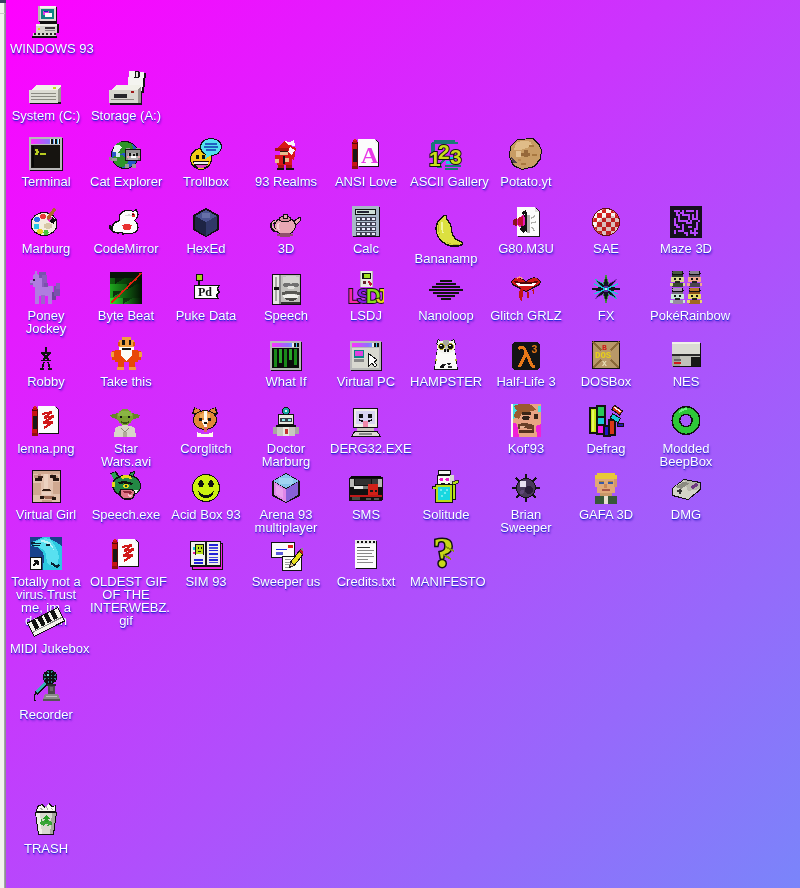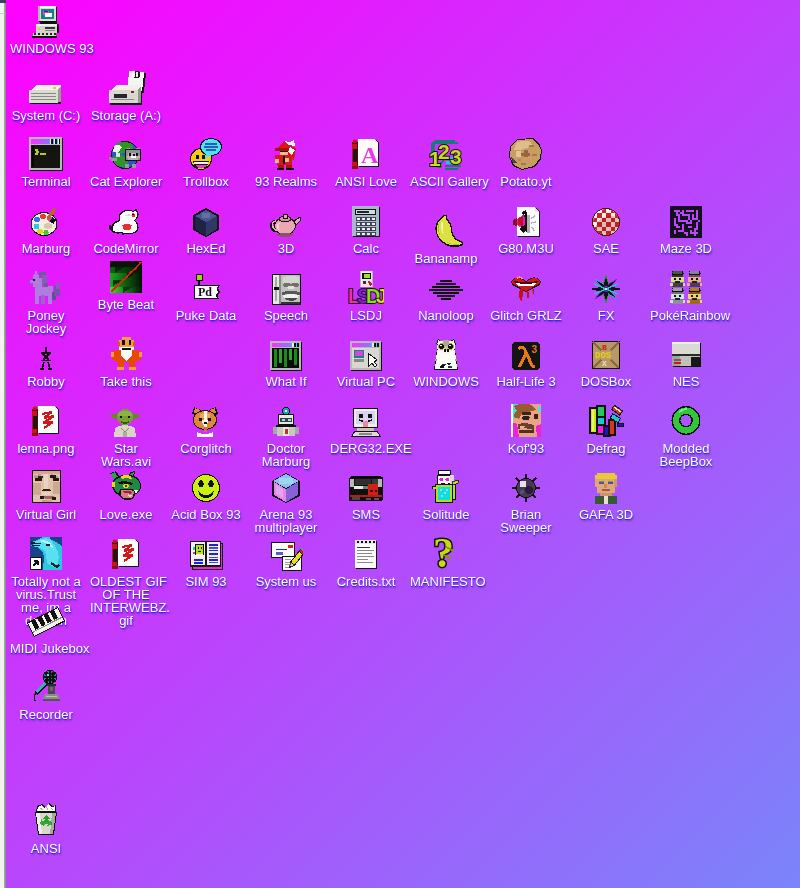--- a/index.html
+++ b/index.html
@@ -451,21 +451,21 @@
 <polygon points="6,4 8,-1 10,4" fill="#b07ce0"></polygon>
 <rect x="11" y="1" width="7" height="6" fill="#7a52ac"></rect>
 <rect x="14" y="4" width="5" height="12" fill="#8a5cbc"></rect>
 <rect x="16" y="12" width="4" height="4" fill="#7a52ac"></rect>
 <rect x="5" y="8" width="2.4" height="2.4" fill="#2a1a3a"></rect>
 <rect x="2" y="12" width="3" height="2" fill="#8a5cbc"></rect>
 </svg>
       </div>
       <div class="l">Poney<br>Jockey</div>
     </div>
-<div class="c" style="left:90px;top:262px">
+<div class="c" style="left:90px;top:273px">
       <div class="i">
         <svg width="34" height="34" viewBox="0 0 34 34" shape-rendering="crispEdges">
 <defs>
 <linearGradient id="bb1" x1="0" y1="0" x2="1" y2="0">
               <stop offset="0" stop-color="#2ee82e"></stop>
               <stop offset="1" stop-color="#041004"></stop>
             </linearGradient>
 <linearGradient id="bb2" x1="0" y1="0" x2="1" y2="0">
               <stop offset="0" stop-color="#1da81d"></stop>
               <stop offset="1" stop-color="#031003"></stop>
@@ -756,21 +756,21 @@
 <rect x="15.5" y="9" width="3" height="5" fill="#c0c0b8"></rect>
 <rect x="14.5" y="12" width="2" height="2.6" fill="#111"></rect>
 <rect x="17.5" y="12" width="2" height="2.6" fill="#111"></rect>
 <path d="M13 27 Q15 29 17 27 M18 26 Q20 28 22 26" stroke="#222" stroke-width="1.3" fill="none"></path>
 <ellipse cx="13" cy="30" rx="2.6" ry="1.6" fill="#111"></ellipse>
 <ellipse cx="21" cy="30" rx="2.2" ry="1.4" fill="#333"></ellipse>
 <rect x="6" y="22" width="2" height="2" fill="#b8b028"></rect>
 <rect x="26" y="22" width="2" height="2" fill="#b8b028"></rect>
 </svg>
       </div>
-      <div class="l">WINDOWS</div>
+      <div class="l">HAMPSTER</div>
     </div>
 <div class="c" style="left:490px;top:339px">
       <div class="i">
         <svg width="30" height="30" viewBox="0 0 30 30" shape-rendering="crispEdges">
 <rect x="1" y="1" width="28" height="28" rx="4" fill="#141414"></rect>
 <path d="M7.5 7.5 Q11 4.5 13.8 8.5 L20.5 23.5 Q21.8 26 24 24.8" stroke="#e87818" stroke-width="3.1" fill="none"></path>
 <path d="M15.5 12 L8 26" stroke="#e87818" stroke-width="3.1" fill="none"></path>
 <text x="20.5" y="11.5" font-family="Liberation Sans,sans-serif" font-size="10.5" font-weight="bold" fill="#e87818">3</text>
 </svg>
       </div>
@@ -994,21 +994,21 @@
 <path d="M10 12 Q18 10 25 13 L24 15 Q17 12.5 11 14 Z" fill="#111"></path>
 <ellipse cx="18" cy="16" rx="3" ry="2.4" fill="#e8d818"></ellipse>
 <ellipse cx="18" cy="16" rx="1.3" ry="1" fill="#1a4a28"></ellipse>
 <path d="M12 19 Q20 18 28 20 L26 28 Q19 32 13 28 Q10 24 12 19Z" fill="#111"></path>
 <path d="M13 20 Q20 19 26 21 L25 27 Q19 30 14 27 Q12 23 13 20Z" fill="#e07888"></path>
 <path d="M15 21 Q20 20 24 22 L23 24 Q18 22.5 16 23 Z" fill="#902838"></path>
 <path d="M20 24 Q22 26 24 25 L23 27 Q21 27 20 26Z" fill="#f8c8d0"></path>
 <polygon points="26,20 30,20 28,24" fill="#f8f8f8"></polygon>
 </svg>
       </div>
-      <div class="l">Love.exe</div>
+      <div class="l">Speech.exe</div>
     </div>
 <div class="c" style="left:170px;top:472px">
       <div class="i">
         <svg width="32" height="32" viewBox="0 0 32 32" shape-rendering="crispEdges">
 <circle cx="16" cy="16" r="14" fill="#111"></circle>
 <circle cx="16" cy="16" r="13" fill="#ccf010"></circle>
 <ellipse cx="11" cy="12" rx="2.6" ry="3.6" fill="#111"></ellipse>
 <ellipse cx="21" cy="12" rx="2.6" ry="3.6" fill="#111"></ellipse>
 <path d="M8 19 Q16 27 24 19 L22 24 Q16 28 10 24 Z" fill="#111"></path>
 </svg>
@@ -1109,20 +1109,35 @@
 <rect x="8" y="8.5" width="5" height="1.4" fill="#b08838"></rect>
 <rect x="17" y="8.5" width="5" height="1.4" fill="#b08838"></rect>
 <rect x="13" y="12" width="3" height="4" fill="#c88858"></rect>
 <rect x="11" y="17" width="8" height="2" fill="#a85848"></rect>
 <rect x="9" y="21" width="12" height="3" fill="#c89868"></rect>
 <rect x="4" y="24" width="22" height="8" fill="#385838"></rect>
 <rect x="13" y="24" width="4" height="8" fill="#e8e0d0"></rect>
 </svg>
       </div>
       <div class="l">GAFA 3D</div>
+    </div>
+<div class="c" style="left:650px;top:472px">
+      <div class="i">
+        <svg width="36" height="28" viewBox="0 0 36 28" shape-rendering="crispEdges">
+<polygon points="4,12 16,3 33,6 33,14 20,24 4,20" fill="#111"></polygon>
+<polygon points="5,12 16,4 32,7 32,13 20,23 5,19" fill="#d4d4c8"></polygon>
+<polygon points="16,4 32,7 32,13 20,15" fill="#b8b8ac"></polygon>
+<polygon points="7,11 15,6 22,7 13,13" fill="#8a8a80"></polygon>
+<circle cx="25" cy="11" r="1.8" fill="#703880"></circle>
+<circle cx="28" cy="9" r="1.8" fill="#703880"></circle>
+<rect x="9" y="14" width="5" height="2" fill="#333"></rect>
+<rect x="10.5" y="12.5" width="2" height="5" fill="#333"></rect>
+</svg>
+      </div>
+      <div class="l">DMG</div>
     </div>
 <div class="c" style="left:10px;top:539px">
       <div class="i">
         <svg width="34" height="34" viewBox="0 0 34 34" shape-rendering="crispEdges">
 <rect x="1" y="0" width="32" height="33" fill="#18428c"></rect>
 <path d="M33 33 L33 10 Q28 4 20 2 Q26 0 14 0 L6 4 L1 5 L5 7 L1 9 L8 10 Q14 13 15 20 L14 33 Z" fill="#2cc8e0"></path>
 <path d="M20 2 Q14 0 8 4 L3 5 L6 7 L3 9 L9 10 Q16 12 17 18 L18 26 Q22 30 28 30 L30 20 Q28 8 20 2Z" fill="#58e0f0"></path>
 <path d="M10 4 Q16 2 20 5 Q24 8 25 14 Q22 8 17 6 Q13 5 10 4Z" fill="#b8f4f8"></path>
 <path d="M2 6 L12 6.5 M3 8.5 L11 8.5" stroke="#0a2030" stroke-width="1.4"></path>
 <rect x="17" y="6.5" width="4" height="2.4" fill="#0a2030"></rect>
@@ -1200,21 +1215,21 @@
 <rect x="26" y="20" width="4" height="1.2" fill="#999"></rect>
 <g transform="rotate(38 25 22)">
 <rect x="23" y="11" width="5" height="14" fill="#e8e018" stroke="#111" stroke-width="1"></rect>
 <rect x="23" y="8.5" width="5" height="3" fill="#c02020" stroke="#111" stroke-width="0.8"></rect>
 <rect x="23" y="6.5" width="5" height="2.4" fill="#888"></rect>
 <polygon points="23,25 28,25 25.5,30" fill="#e8c888" stroke="#111" stroke-width="0.8"></polygon>
 <polygon points="24.8,28 26.2,28 25.5,30" fill="#111"></polygon>
 </g>
 </svg>
       </div>
-      <div class="l">System us</div>
+      <div class="l">Sweeper us</div>
     </div>
 <div class="c" style="left:330px;top:539px">
       <div class="i">
         <svg width="30" height="32" viewBox="0 0 30 32" shape-rendering="crispEdges">
 <rect x="5" y="2" width="21" height="28" fill="#111"></rect>
 <rect x="4" y="1" width="21" height="28" fill="#fcfcfc"></rect>
 <rect x="4" y="1" width="21" height="4" fill="#e8e8e8"></rect>
 <circle cx="7" cy="3" r="1" fill="#111"></circle>
           <circle cx="11" cy="3" r="1" fill="#111"></circle>
 <circle cx="15" cy="3" r="1" fill="#111"></circle>
@@ -1287,14 +1302,14 @@
 <path d="M9 4 L14 2 L17 5 L21 1 L25 4 L28 3 L28 10 L8 10 Z" fill="#111"></path>
 <path d="M10 5 L14 3 L16 6 L20 2 L24 5 L27 4 L27 9 L9 9 Z" fill="#f8f8f4"></path>
 <path d="M12 6 L15 8 M18 4 L20 8 M23 6 L25 8" stroke="#b0b0a8" stroke-width="1.2"></path>
 <g fill="#28a028">
 <path d="M14 17 L18 13 L22 17 L19.5 17 L19.5 20 L16.5 20 L16.5 17 Z"></path>
 <path d="M13 19 L13 25 L17 25 L17 22.5 L20 22.5 L16 18.5 L13 21Z" transform="rotate(-120 15 21.5)" opacity="0.9"></path>
 <path d="M19 19 L19 25 L23 25 L23 22.5 L25 22.5 L21 18.5 L19 21Z" transform="rotate(120 21.5 21.5)" opacity="0.9"></path>
 </g>
 </svg>
       </div>
-      <div class="l">ANSI</div>
+      <div class="l">TRASH</div>
     </div>
 </div>
 </body></html>

